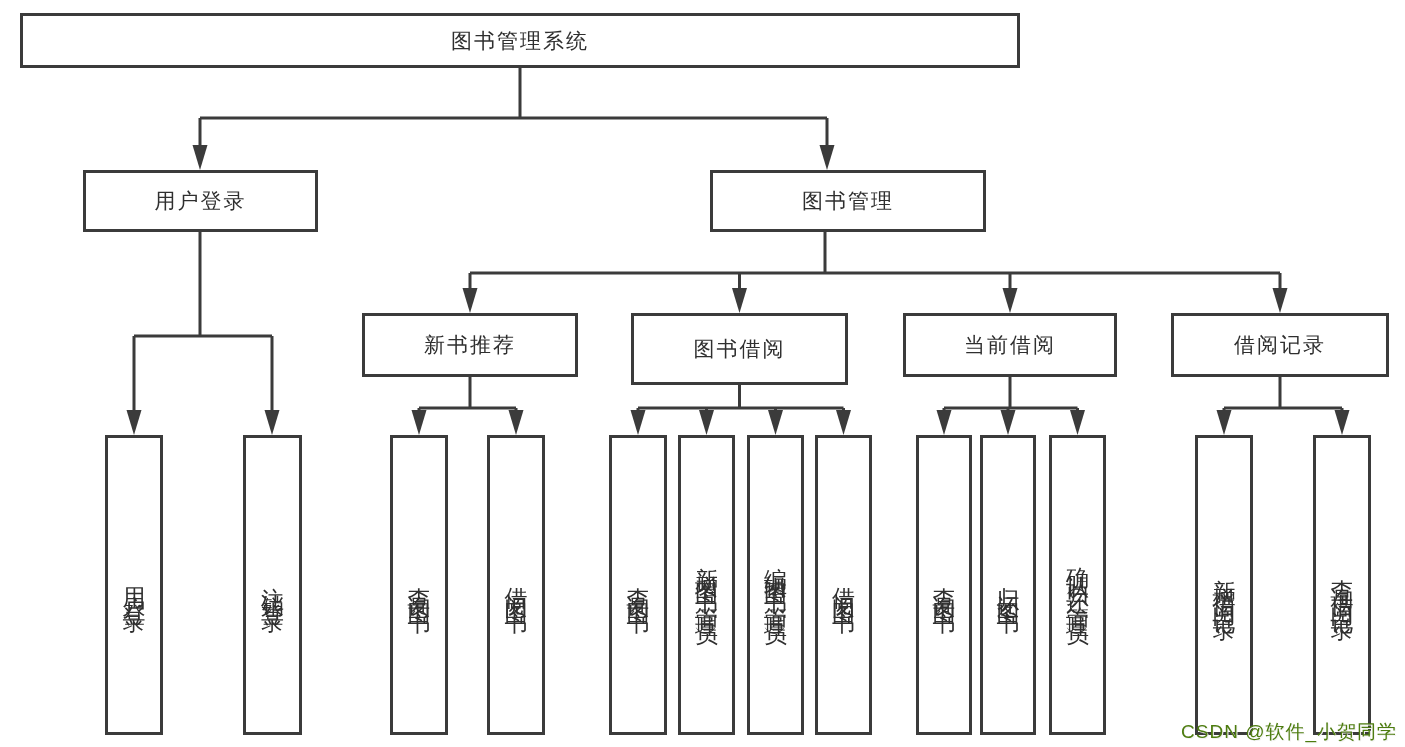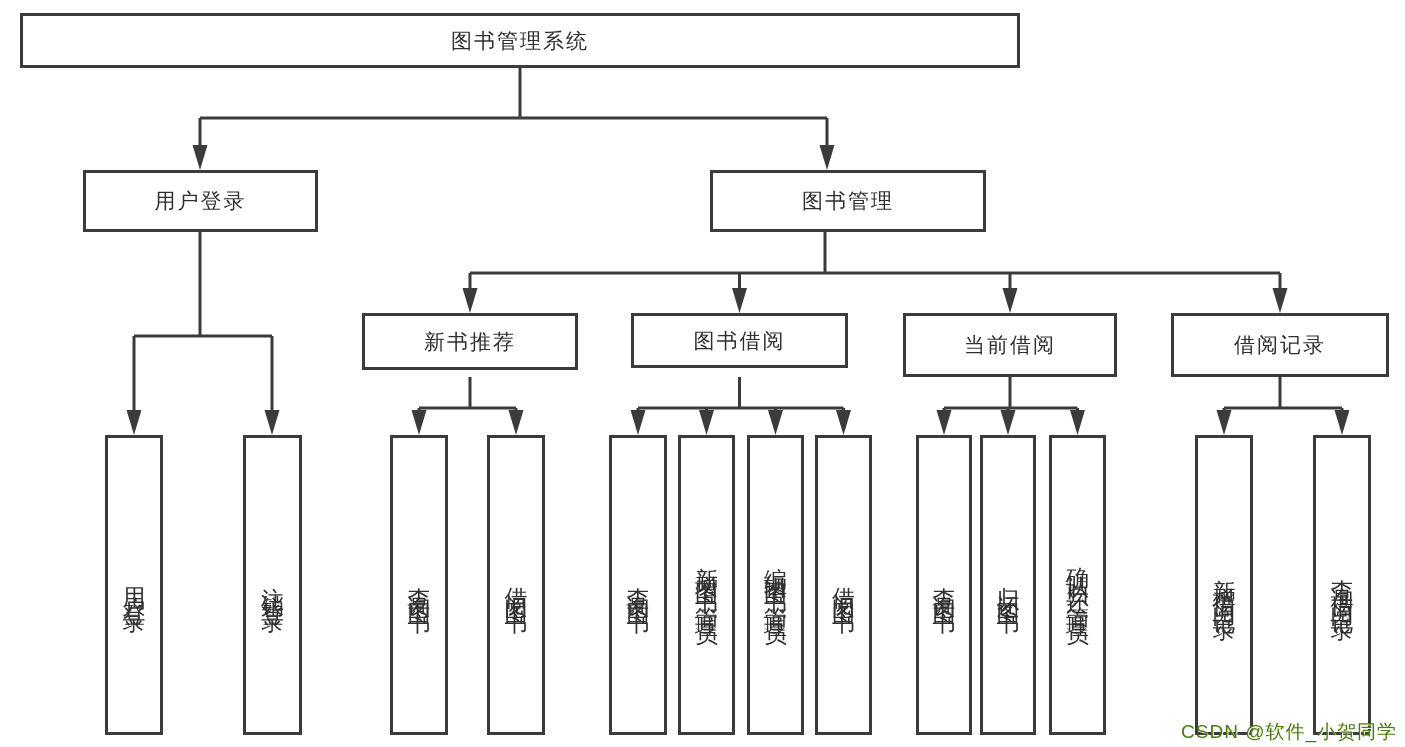--- a/index.html
+++ b/index.html
@@ -37,22 +37,22 @@
     letter-spacing: 8px;
     line-height: 1;
     white-space: nowrap;
   }
   
   #n-root   { left: 20px;  top: 13px;  width: 1000px; height: 55px; }
   
   #n-login  { left: 83px;  top: 170px; width: 235px; height: 62px; }
   #n-mgmt   { left: 710px; top: 170px; width: 276px; height: 62px; }
   
-  #n-new    { left: 362px;  top: 313px; width: 216px; height: 57px; font-family: Liberation Serif, serif; }
-  #n-borrow { left: 631px;  top: 313px; width: 217px; height: 55px; }
+  #n-new    { left: 362px;  top: 313px; width: 216px; height: 64px; font-family: Liberation Serif, serif; }
+  #n-borrow { left: 631px;  top: 313px; width: 217px; height: 72px; }
   #n-cur    { left: 903px;  top: 313px; width: 214px; height: 64px; }
   #n-rec    { left: 1171px; top: 313px; width: 218px; height: 64px; }
   
   .leaf { top: 435px; height: 300px; }
   #l-1a { left: 105px;  width: 58px; }
   #l-1b { left: 243px;  width: 59px; }
   #l-2a { left: 390px;  width: 58px; }
   #l-2b { left: 487px;  width: 58px; }
   #l-3a { left: 609px;  width: 58px; }
   #l-3b { left: 678px;  width: 57px; }

